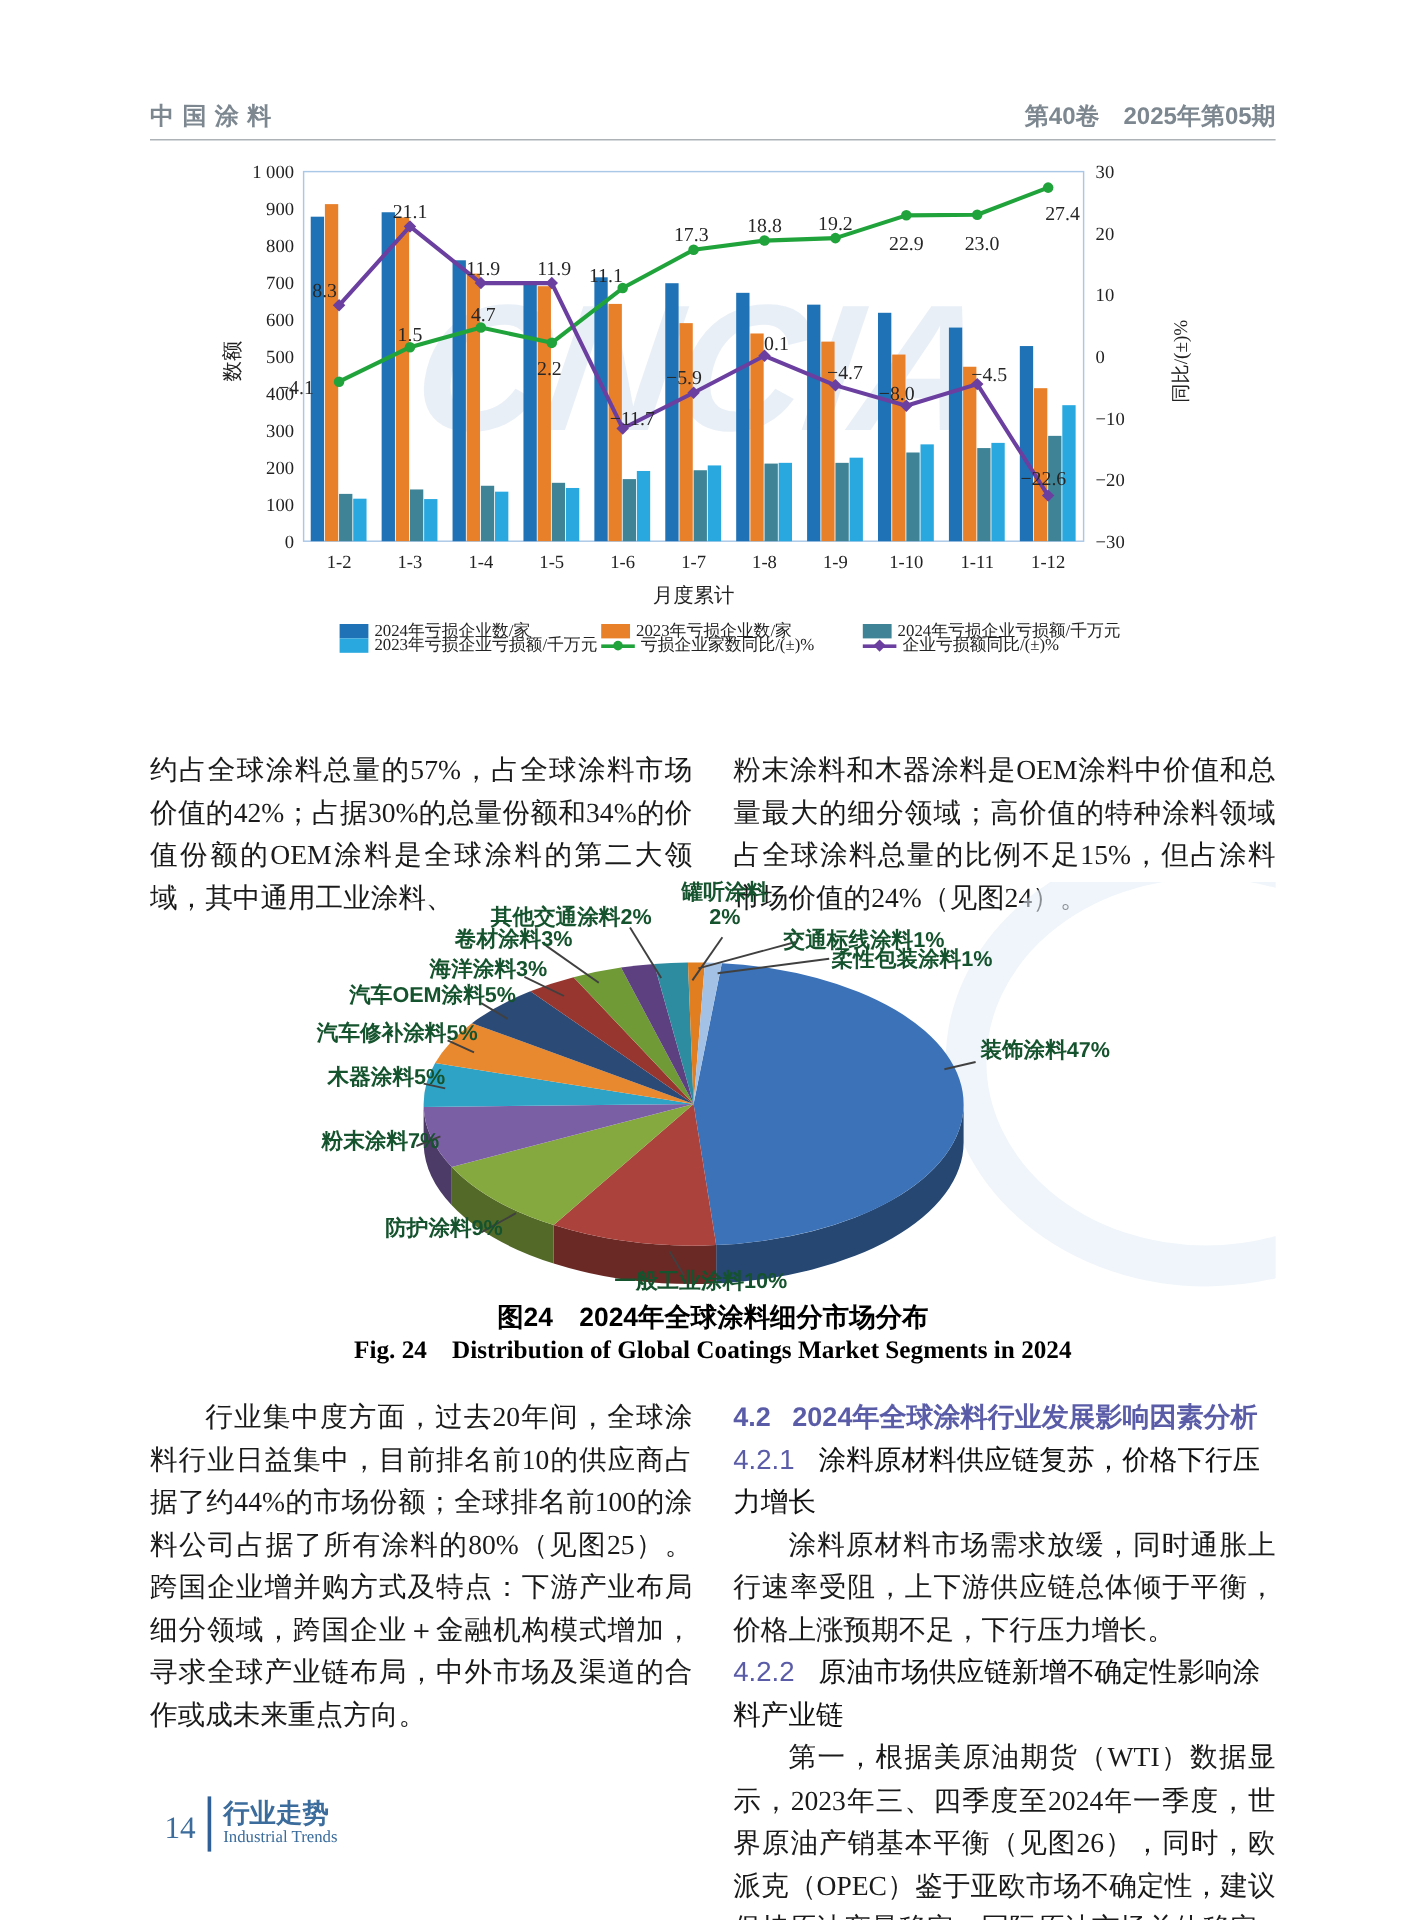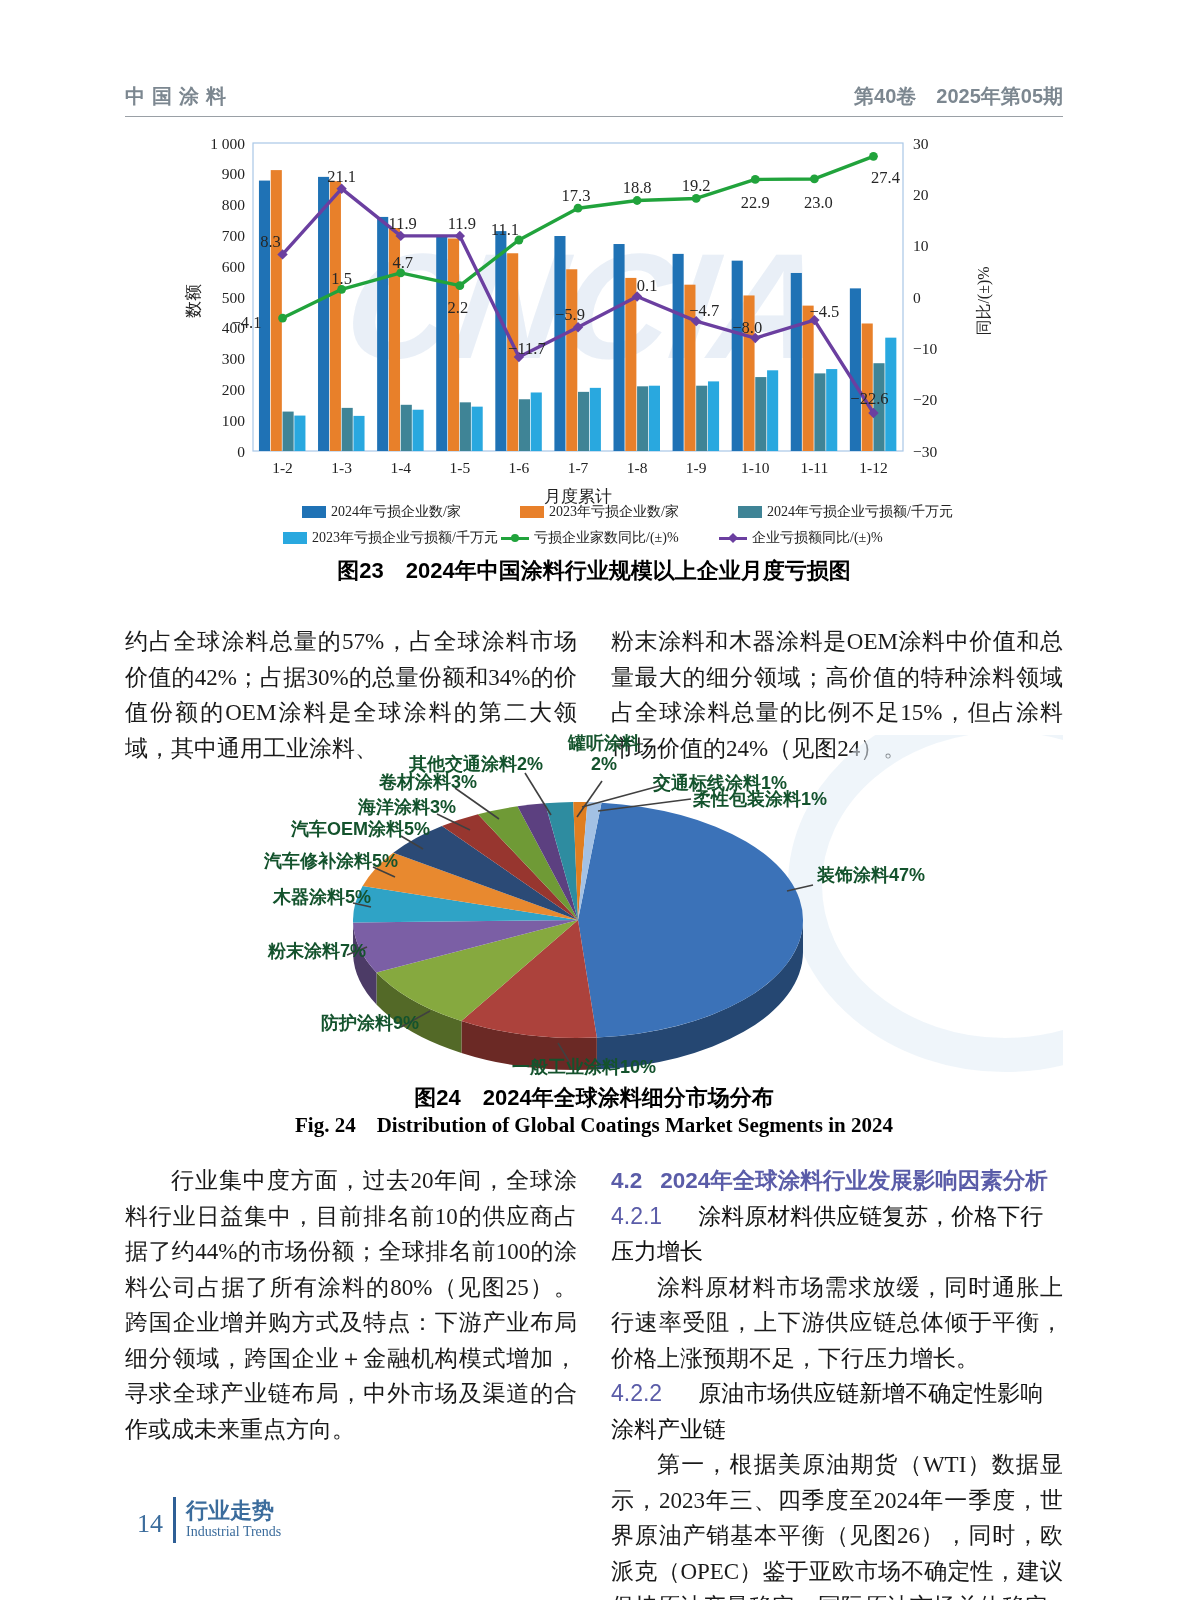--- a/index.html
+++ b/index.html
@@ -36,21 +36,21 @@
   
   .fig24{position:absolute;left:125px;top:735px;width:938px;height:350px;}
   .fig24 svg{position:absolute;left:0;top:0;}
   .pie-label{position:absolute;font-size:18px;font-weight:bold;color:#14532d;white-space:pre-line;
              font-family:"Liberation Sans","DejaVu Sans",sans-serif;line-height:21px;}
   
   .h42{font-family:"Liberation Sans","DejaVu Sans",sans-serif;font-weight:bold;
        font-size:22.5px;color:#5a5ca8;line-height:35.5px;}
   .h42 .num{margin-right:18px;}
   .hsub{font-size:23px;line-height:35.5px;color:#111;}
-  .hsub .num{color:#5a5ca8;font-family:"Liberation Sans","DejaVu Sans",sans-serif;margin-right:36px;}
+  .hsub .num{color:#5a5ca8;font-family:"Liberation Sans","DejaVu Sans",sans-serif;margin-right:20px;}
   
   .footer{position:absolute;left:137px;top:1497px;display:flex;align-items:center;color:#3b6c9c;}
   .footer .pagenum{font-size:26px;margin-right:10px;margin-top:8px;}
   .footer .fdiv{width:3px;height:46px;background:#2f5f96;margin-right:10px;}
   .footer .fzh{font-family:"Liberation Sans","DejaVu Sans",sans-serif;font-weight:bold;font-size:22px;line-height:24px;}
   .footer .fen{font-size:14px;line-height:18px;}
 </style>
 </head>
 <body>
 
@@ -181,21 +181,21 @@
         <text x="395" y="340" text-anchor="middle" font-size="15.5" fill="#222" font-family="&quot;Liberation Serif&quot;,&quot;DejaVu Serif&quot;,serif">1-7</text>
         <text x="454.0909090909091" y="340" text-anchor="middle" font-size="15.5" fill="#222" font-family="&quot;Liberation Serif&quot;,&quot;DejaVu Serif&quot;,serif">1-8</text>
         <text x="513.1818181818182" y="340" text-anchor="middle" font-size="15.5" fill="#222" font-family="&quot;Liberation Serif&quot;,&quot;DejaVu Serif&quot;,serif">1-9</text>
         <text x="572.2727272727273" y="340" text-anchor="middle" font-size="15.5" fill="#222" font-family="&quot;Liberation Serif&quot;,&quot;DejaVu Serif&quot;,serif">1-10</text>
         <text x="631.3636363636364" y="340" text-anchor="middle" font-size="15.5" fill="#222" font-family="&quot;Liberation Serif&quot;,&quot;DejaVu Serif&quot;,serif">1-11</text>
         <text x="690.4545454545455" y="340" text-anchor="middle" font-size="15.5" fill="#222" font-family="&quot;Liberation Serif&quot;,&quot;DejaVu Serif&quot;,serif">1-12</text>
         <text transform="translate(16,168) rotate(-90)" text-anchor="middle" font-size="17" fill="#222" font-family="&quot;Liberation Serif&quot;,&quot;DejaVu Serif&quot;,serif">数额</text>
         <text transform="translate(806,168) rotate(-90)" text-anchor="middle" font-size="16" fill="#222" font-family="&quot;Liberation Serif&quot;,&quot;DejaVu Serif&quot;,serif">同比/(±)%</text>
       </svg>
     <div class="xtitle">月度累计</div>
-    <div class="legend-row" style="top:370px;margin-left:19px;">
+    <div class="legend-row" style="top:384px;">
       <span class="lg-item">
         <span class="lg-barswatch" style="background: rgb(31, 114, 181);"></span>
         <span>2024年亏损企业数/家</span>
       </span>
       <span class="lg-item">
         <span class="lg-barswatch" style="background: rgb(232, 128, 42);"></span>
         <span>2023年亏损企业数/家</span>
       </span>
       <span class="lg-item">
         <span class="lg-barswatch" style="background: rgb(63, 132, 150);"></span>
@@ -217,21 +217,20 @@
       <span class="lg-item">
         <span class="lg-lineswatch">
             <span class="lg-track" style="background: rgb(107, 63, 160);"></span>
             <span class="lg-marker" style="background: rgb(107, 63, 160); transform: rotate(45deg) scale(0.9);"></span>
           </span>
         <span>企业亏损额同比/(±)%</span>
       </span>
     </div>
   </div>
 
-  <div class="cap-zh" style="top:556px;">图23　2024年中国涂料行业规模以上企业月度亏损图</div>
 
   <div class="twocol" style="top:624px;">
     <div class="col">
         <p>约占全球涂料总量的57%，占全球涂料市场价值的42%；占据30%的总量份额和34%的价值份额的OEM涂料是全球涂料的第二大领域，其中通用工业涂料、</p>
       </div>
     <div class="col">
         <p>粉末涂料和木器涂料是OEM涂料中价值和总量最大的细分领域；高价值的特种涂料领域占全球涂料总量的比例不足15%，但占涂料市场价值的24%（见图24）。</p>
       </div>
   </div>
 

